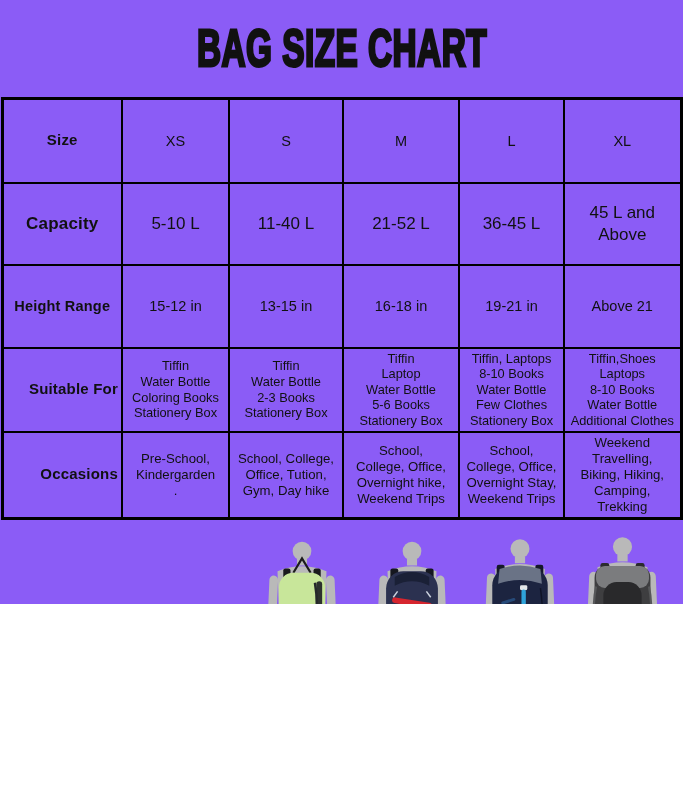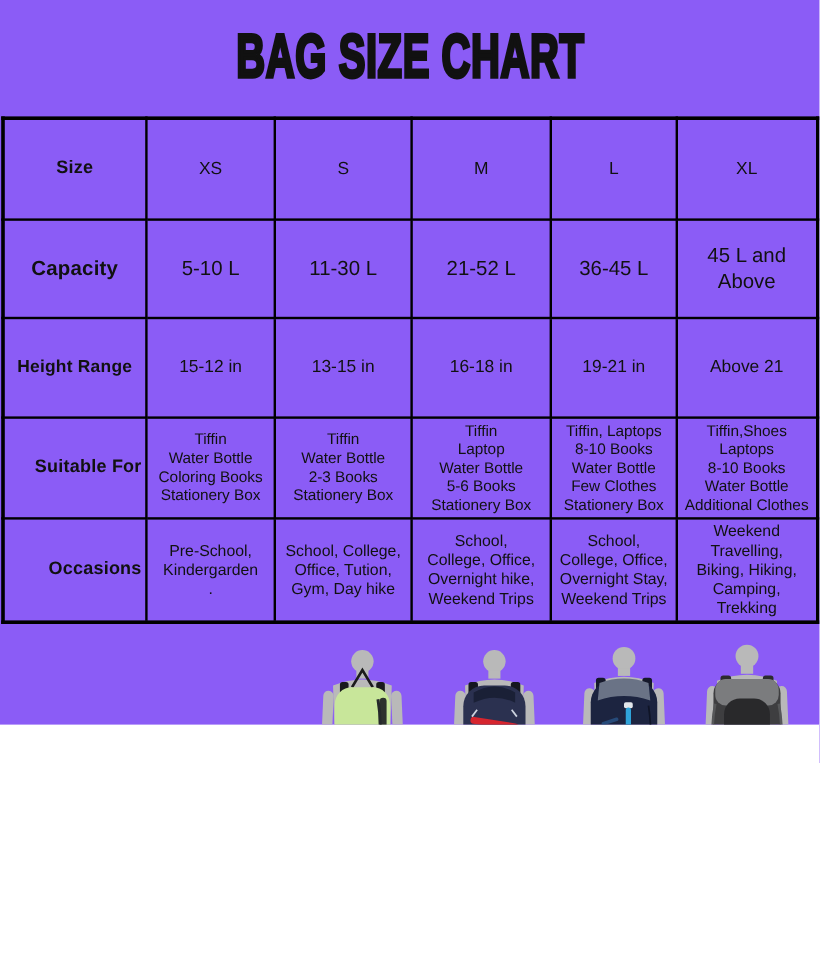--- a/index.html
+++ b/index.html
@@ -72,21 +72,21 @@
         <td class="lbl">Size</td>
         <td>XS</td>
         <td>S</td>
         <td>M</td>
         <td>L</td>
         <td>XL</td>
       </tr>
       <tr class="r-cap">
         <td class="lbl">Capacity</td>
         <td>5-10 L</td>
-        <td>11-30 L</td>
+        <td>11-40 L</td>
         <td>21-52 L</td>
         <td>36-45 L</td>
         <td>45 L and Above</td>
       </tr>
       <tr class="r-hgt">
         <td class="lbl">Height Range</td>
         <td>15-12 in</td>
         <td>13-15 in</td>
         <td>16-18 in</td>
         <td>19-21 in</td>

